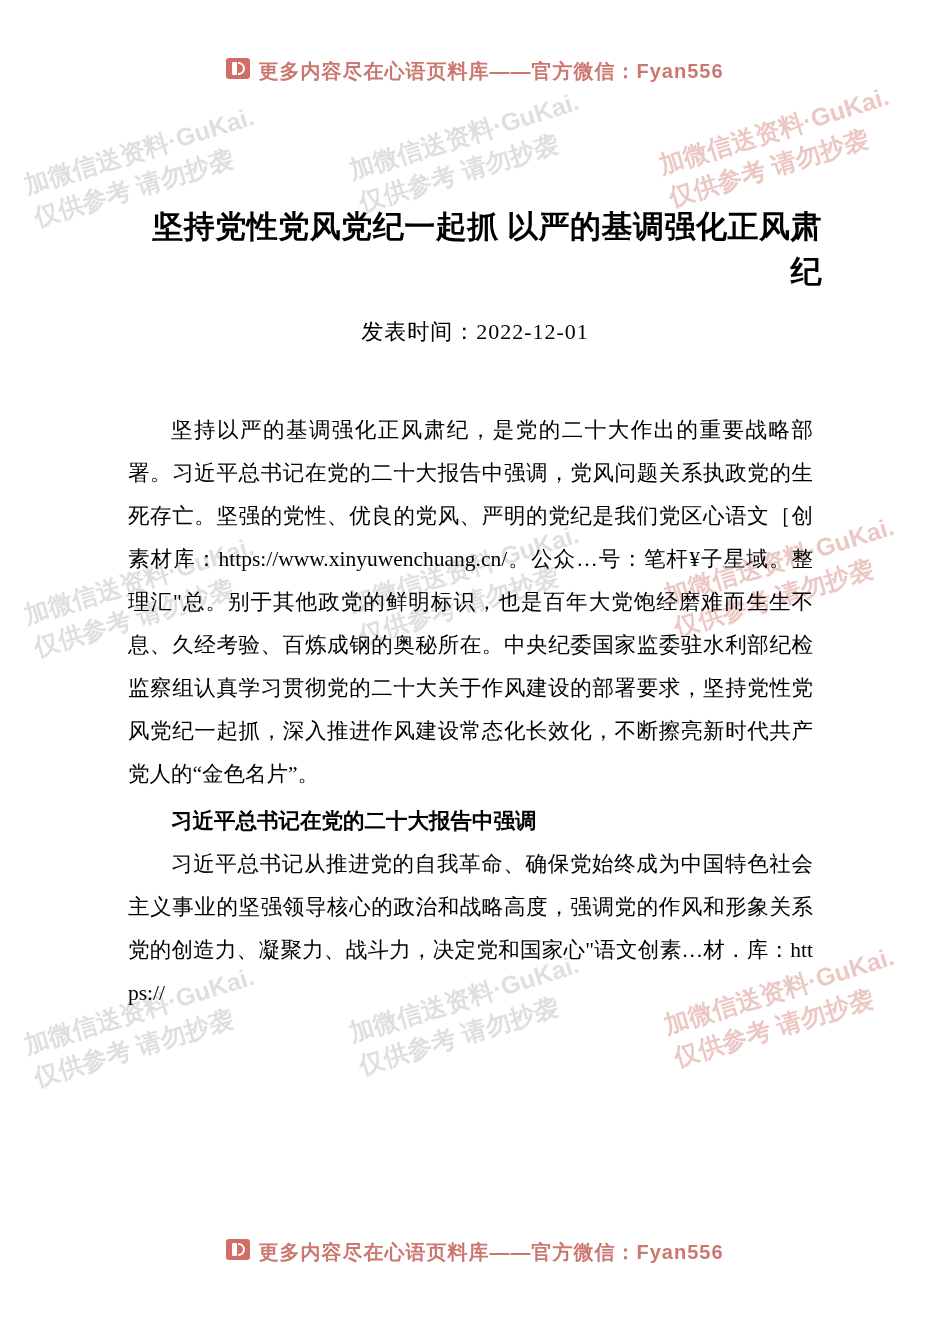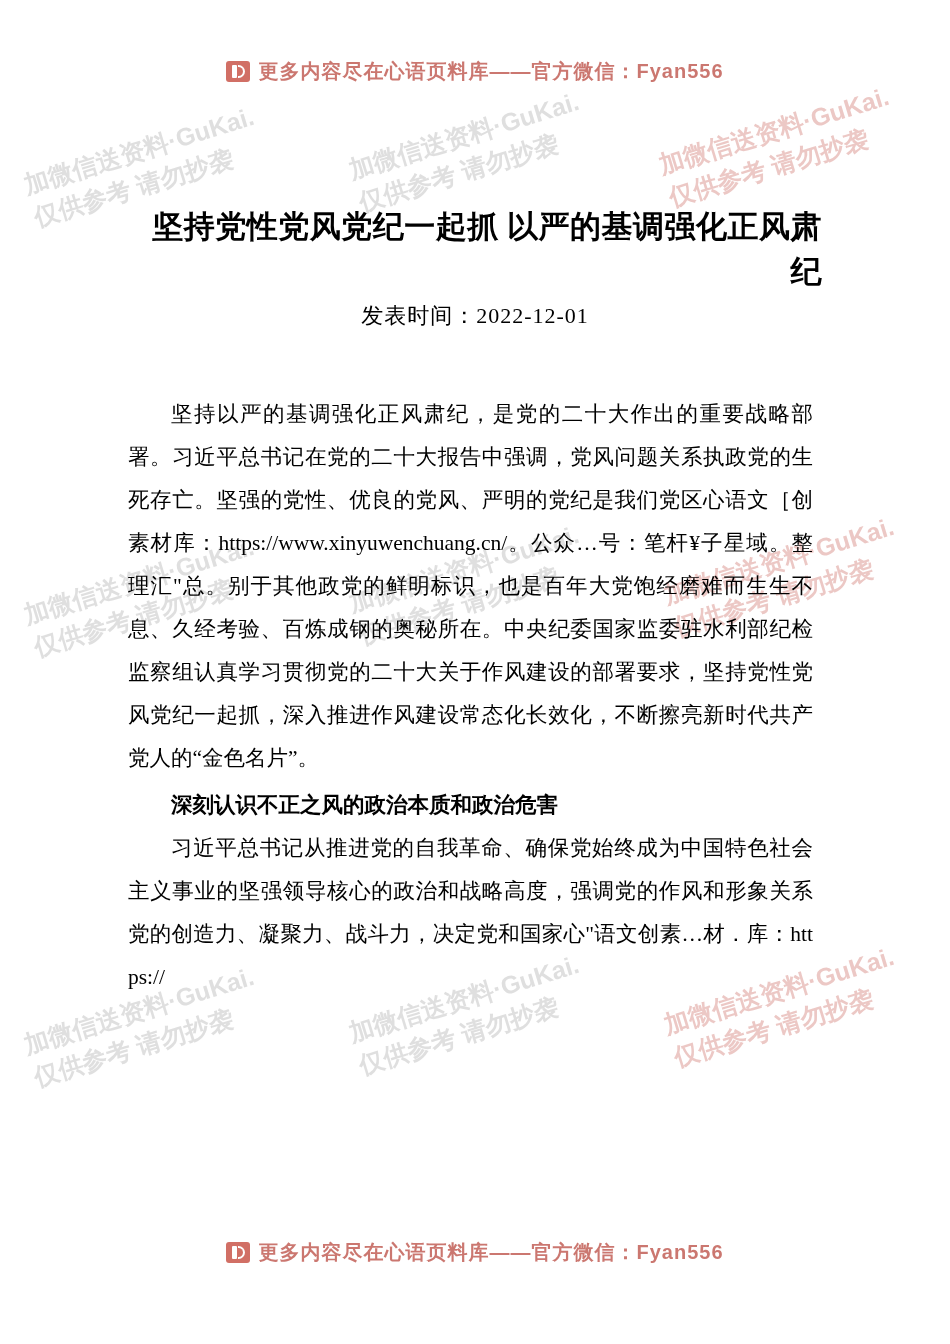--- a/index.html
+++ b/index.html
@@ -45,21 +45,21 @@
     line-height: 1.35;
   }
 
   
   .banner {
     position: absolute;
     left: 0;
     right: 0;
     display: flex;
     justify-content: center;
-    align-items: center;
+    align-items: flex-start;
     gap: 8px;
     z-index: 3;
     opacity: 0.72;
   }
   .banner-top { top: 58px; }
   .banner-bottom { bottom: 78px; }
   .banner-logo {
     width: 24px;
     height: 21px;
     background: #c0392b;
@@ -103,21 +103,21 @@
   .doc-title {
     margin: 205px 0 0 0;
     font-size: 31px;
     font-weight: 700;
     line-height: 1.45;
     text-align: right;
     font-family: "Liberation Serif", serif;
     letter-spacing: 0.5px;
   }
   .doc-date {
-    margin-top: 6px;
+    margin-top: 22px;
     text-align: center;
     font-size: 22px;
     letter-spacing: 1px;
   }
   .body-block {
     margin-top: 62px;
   }
   p.para {
     margin: 0 9px 0 0;
     font-size: 21.5px;
@@ -194,21 +194,21 @@
     <span class="banner-logo"></span>
     <span class="banner-text">更多内容尽在心语页料库——官方微信：Fyan556</span>
   </div>
 
   <div class="doc">
     <h1 class="doc-title">坚持党性党风党纪一起抓 以严的基调强化正风肃纪</h1>
     <div class="doc-date">发表时间：2022-12-01</div>
 
     <div class="body-block">
       <p class="para">坚持以严的基调强化正风肃纪，是党的二十大作出的重要战略部署。习近平总书记在党的二十大报告中强调，党风问题关系执政党的生死存亡。坚强的党性、优良的党风、严明的党纪是我们党区心语文［创素材库：https://www.xinyuwenchuang.cn/。公众…号：笔杆¥子星域。整理汇"总。别于其他政党的鲜明标识，也是百年大党饱经磨难而生生不息、久经考验、百炼成钢的奥秘所在。中央纪委国家监委驻水利部纪检监察组认真学习贯彻党的二十大关于作风建设的部署要求，坚持党性党风党纪一起抓，深入推进作风建设常态化长效化，不断擦亮新时代共产党人的“金色名片”。</p>
-      <p class="sub-head">深刻认识不正之风的政治本质和政治危害</p>
+      <p class="sub-head">习近平总书记在党的二十大报告中强调</p>
       <p class="para">习近平总书记从推进党的自我革命、确保党始终成为中国特色社会主义事业的坚强领导核心的政治和战略高度，强调党的作风和形象关系党的创造力、凝聚力、战斗力，决定党和国家心"语文创素…材．库：https://</p>
     </div>
   </div>
 
   <div class="banner banner-bottom">
     <span class="banner-logo"></span>
     <span class="banner-text">更多内容尽在心语页料库——官方微信：Fyan556</span>
   </div>
 
   <div class="clip"></div>

